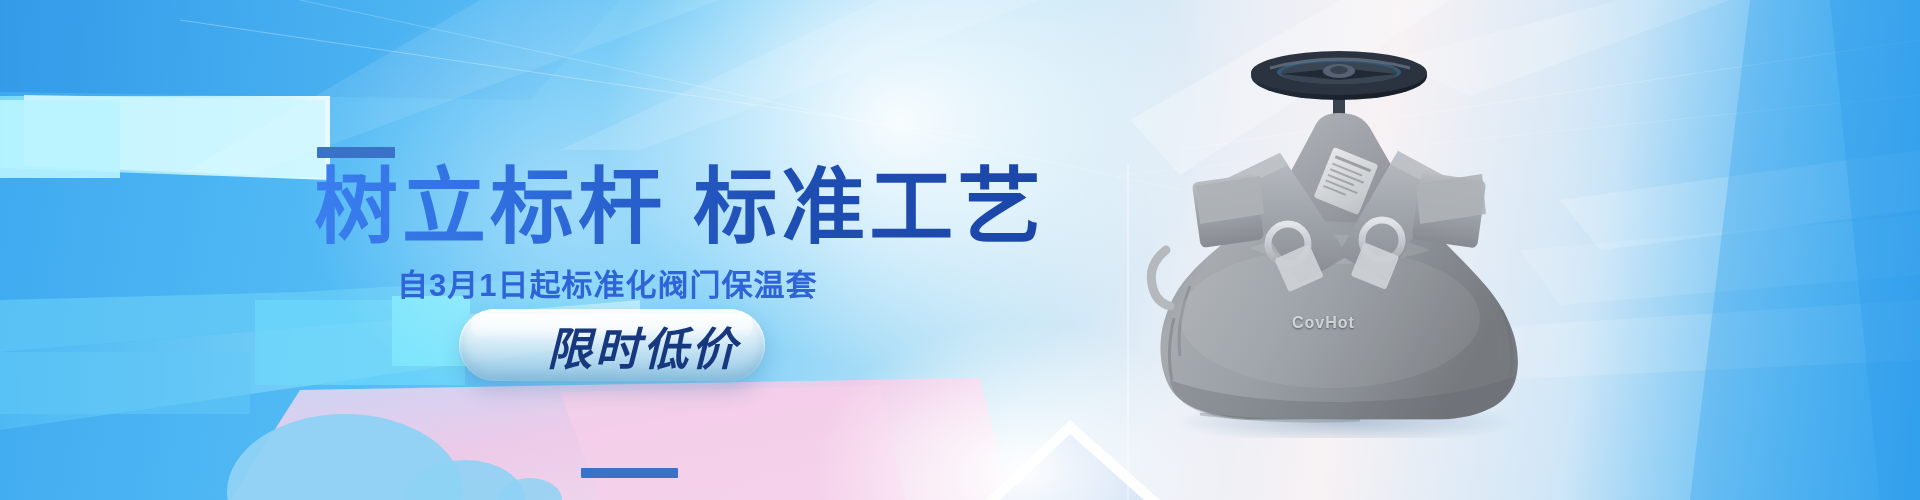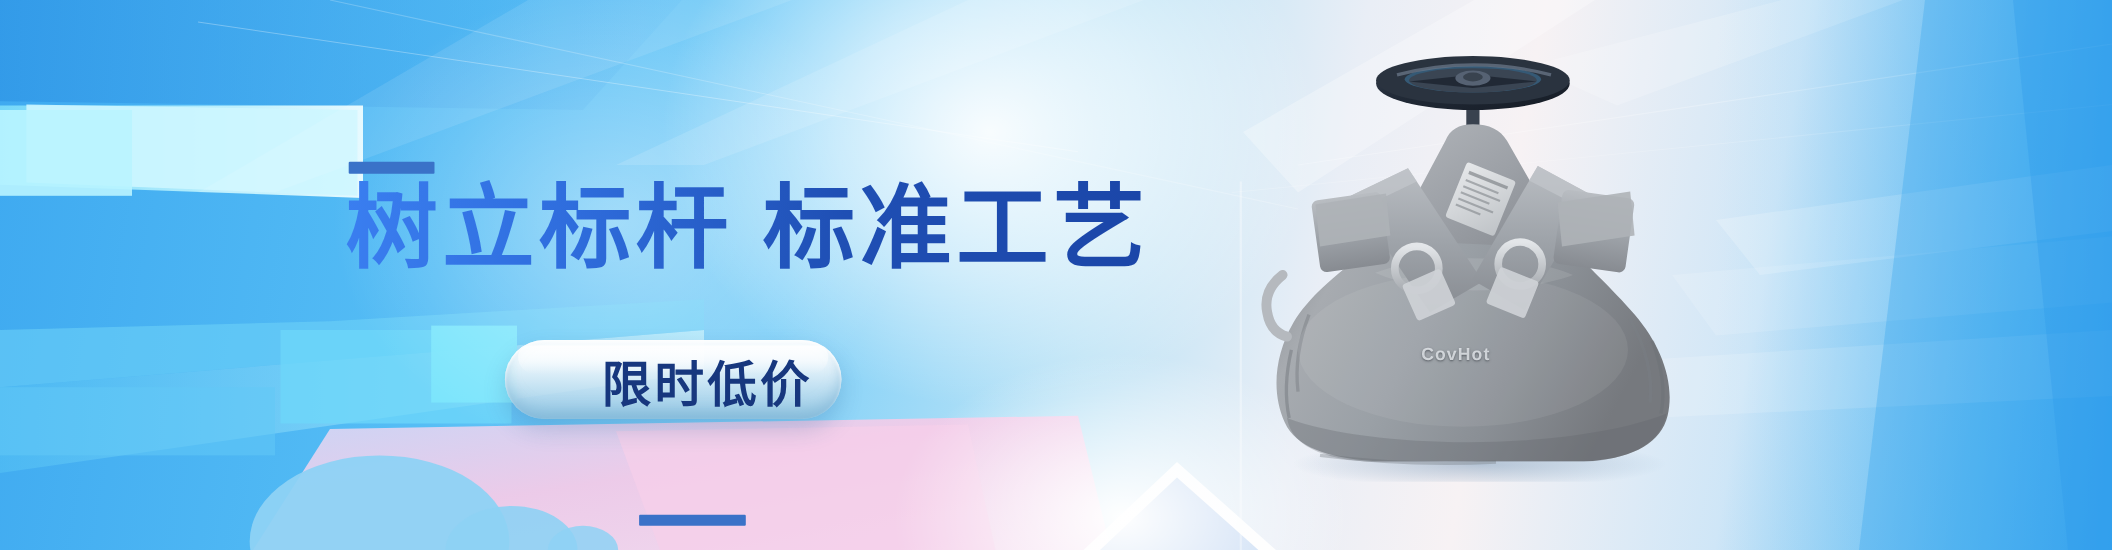--- a/index.html
+++ b/index.html
@@ -93,20 +93,21 @@
     border-radius:40px 40px 60px 60px;
     background:linear-gradient(180deg, rgba(255,255,255,.85), rgba(255,255,255,0));
     pointer-events:none;
   }
   .cta-label{
     position:relative;z-index:2;
     font-size:45px;font-weight:700;letter-spacing:3px;
     color:#17377e;
     padding-left:62px;
     white-space:nowrap;
+    font-style:italic;
   }
 
   
   .product{
     position:absolute;left:1130px;top:18px;width:430px;height:420px;
   }
   .product svg{width:100%;height:100%;display:block;}
   .product-logo{
     position:absolute;left:162px;top:296px;
     font-size:16px;font-weight:700;letter-spacing:1px;
@@ -199,20 +200,21 @@
     <div class="glow-main"></div>
     <div class="glow-bottom"></div>
   </div>
 
   <div class="copy">
 
     <div class="rule-top"></div>
 
     <div class="headline">树立标杆 标准工艺</div>
 
+    <div class="subhead">自3月1日起标准化阀门保温套</div>
 
     <div class="cta">
       <span class="cta-label">限时低价</span>
     </div>
 
     <div class="rule-bottom"></div>
   </div>
 
   <div class="product">
     <svg viewBox="0 0 430 420" preserveAspectRatio="xMidYMid meet">

